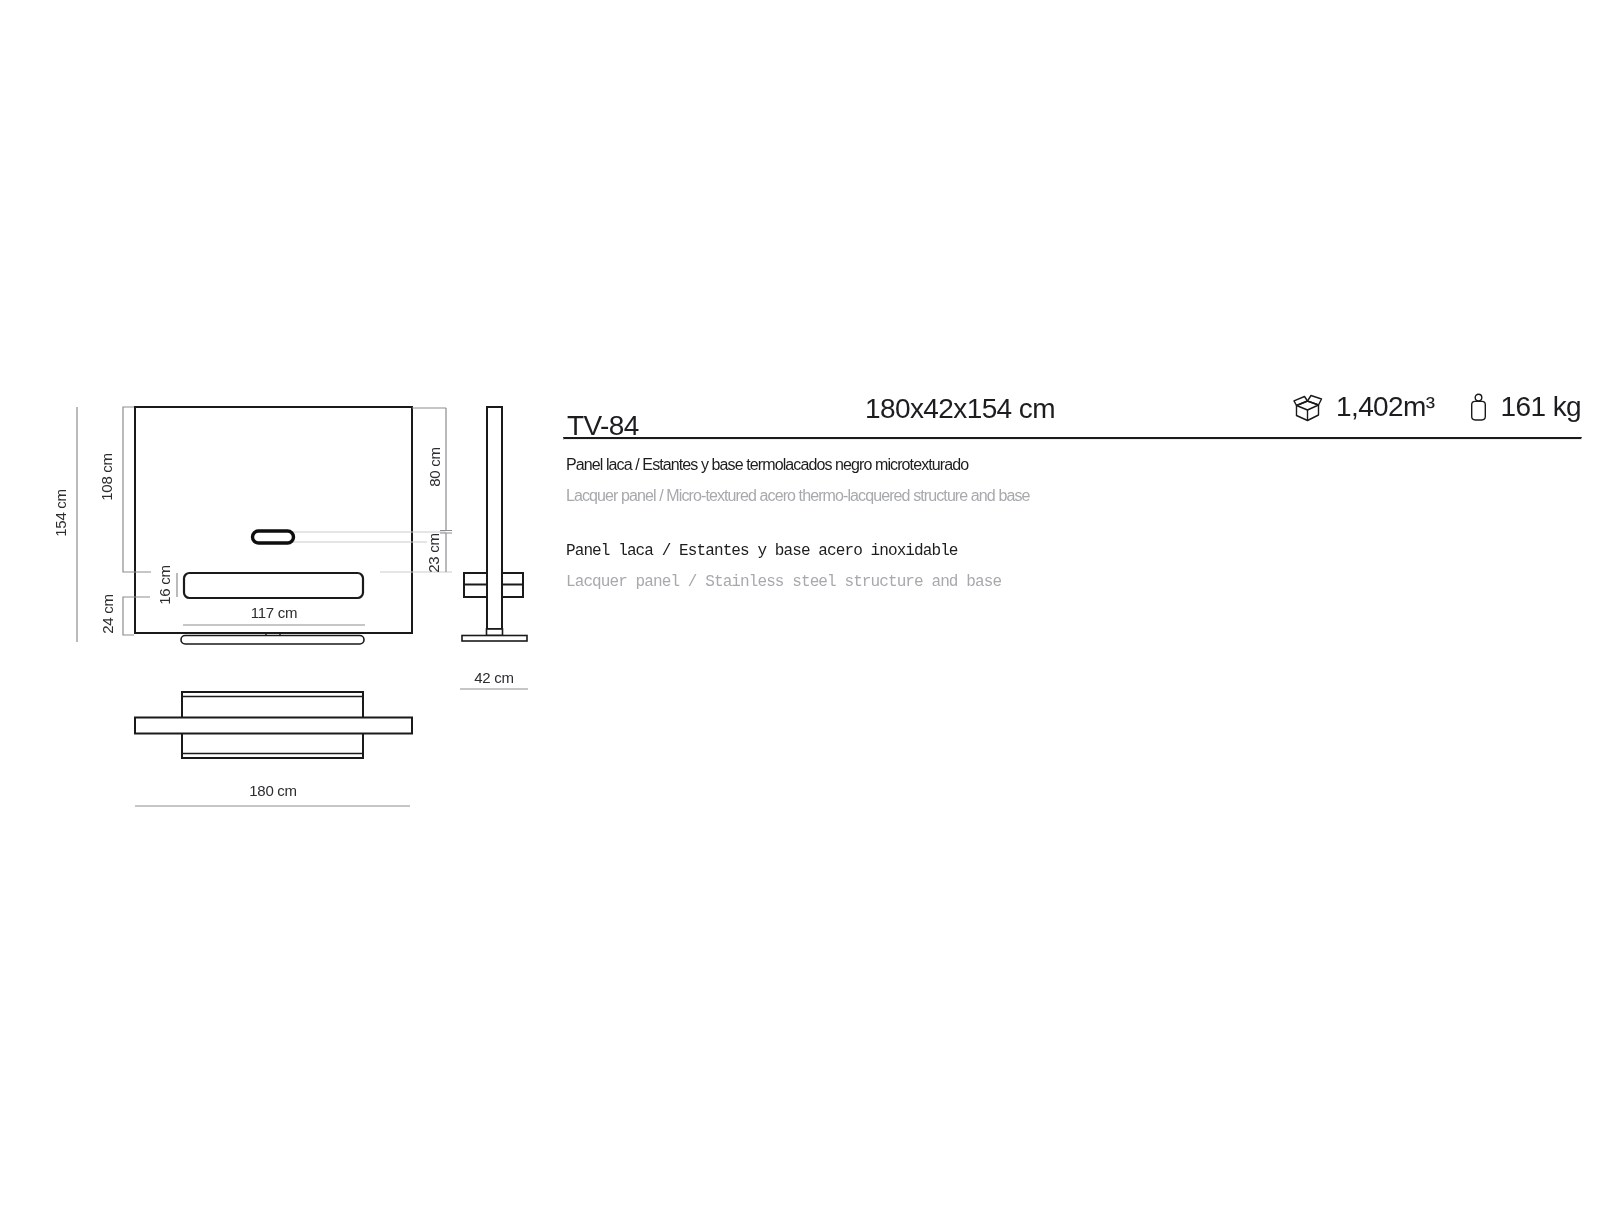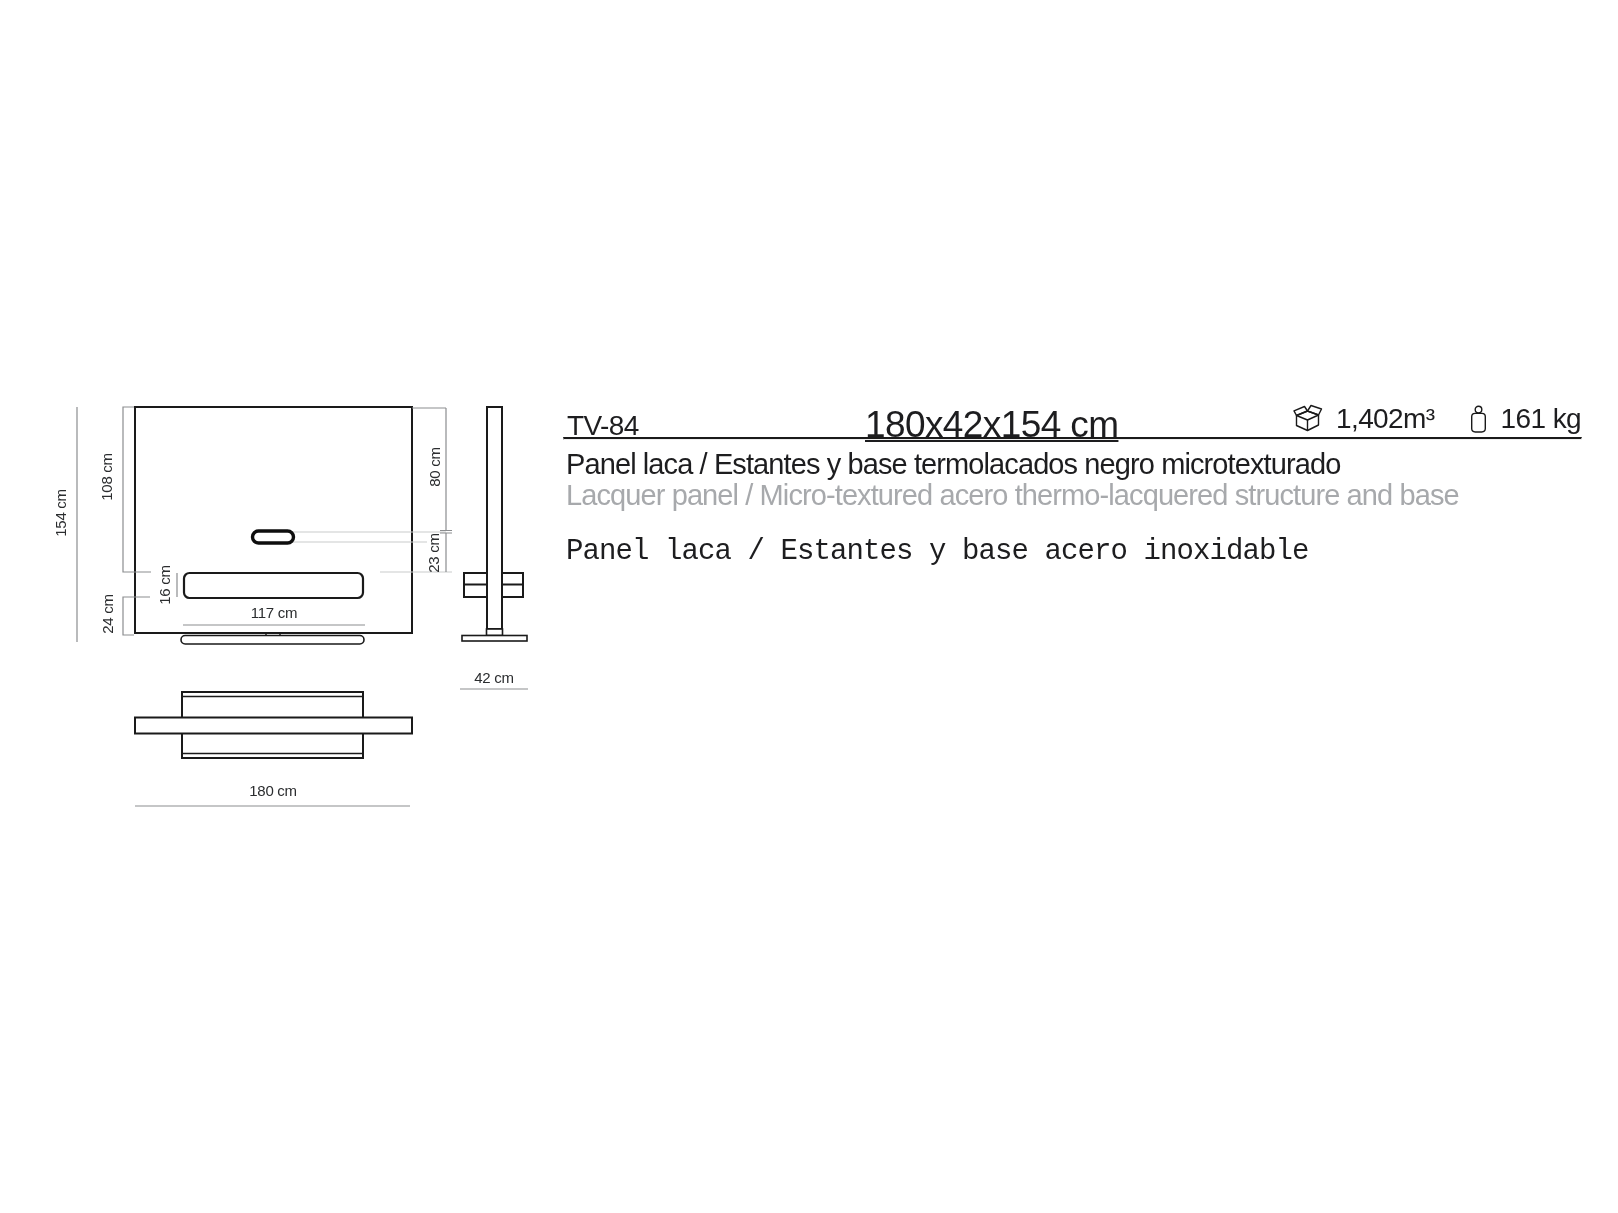--- a/index.html
+++ b/index.html
@@ -23,36 +23,36 @@
   .shape{fill:#ffffff;stroke:var(--line-dark);stroke-width:2;}
   .shape-thin{fill:#ffffff;stroke:var(--line-dark);stroke-width:1.6;}
   .dim{fill:none;stroke:var(--line-dim);stroke-width:1.2;}
   .leader{fill:none;stroke:var(--line-leader);stroke-width:1.2;}
 
   .info{position:absolute;left:563px;top:393px;width:1018px;color:var(--text-dark);}
   .info .model{
     position:absolute;left:4px;top:19px;font-size:28px;letter-spacing:-0.6px;line-height:1;
   }
   .info .dims{
-    position:absolute;left:302px;top:13px;font-size:37px;letter-spacing:-0.6px;line-height:1;text-decoration:underline;
+    position:absolute;left:302px;top:2px;font-size:28px;letter-spacing:-0.6px;line-height:1;
   }
   .specs{
     position:absolute;right:0;top:0;height:40px;
-    display:flex;align-items:flex-end;font-size:28px;letter-spacing:-0.6px;
+    display:flex;align-items:flex-start;font-size:28px;letter-spacing:-0.6px;
   }
   .specs .icon{display:block;}
   .specs .val{margin-left:13px;line-height:1;}
   .specs .weight-group-gap{margin-left:34px;}
   .rule{
     position:absolute;left:0;top:44px;width:1017px;height:0;
     border-top:2px solid var(--line-dark);margin:0;
   }
   .finishes{position:absolute;left:3px;top:56px;width:1000px;}
   .finish p{
-    margin:0;font-size:29px;line-height:31px;letter-spacing:-0.9px;
+    margin:0;font-size:16px;line-height:31px;letter-spacing:-0.9px;
   }
   .finish .es{color:var(--text-dark);}
   .finish .en{color:var(--text-gray);}
   .finish + .finish{margin-top:25px;font-family:Liberation Mono, monospace;}
 </style>
 </head>
 <body>
 
 <svg class="drawing" width="1618" height="1213" viewBox="0 0 1618 1213" xmlns="http://www.w3.org/2000/svg">
 
@@ -136,15 +136,16 @@
 
   <hr class="rule">
 
   <div class="finishes">
     <div class="finish">
       <p class="es">Panel laca / Estantes y base termolacados negro microtexturado</p>
       <p class="en">Lacquer panel / Micro-textured acero thermo-lacquered structure and base</p>
     </div>
     <div class="finish">
       <p class="es">Panel laca / Estantes y base acero inoxidable</p>
+      <p class="en">Lacquer panel / Stainless steel structure and base</p>
     </div>
   </div>
 </div>
 
 </body></html>

